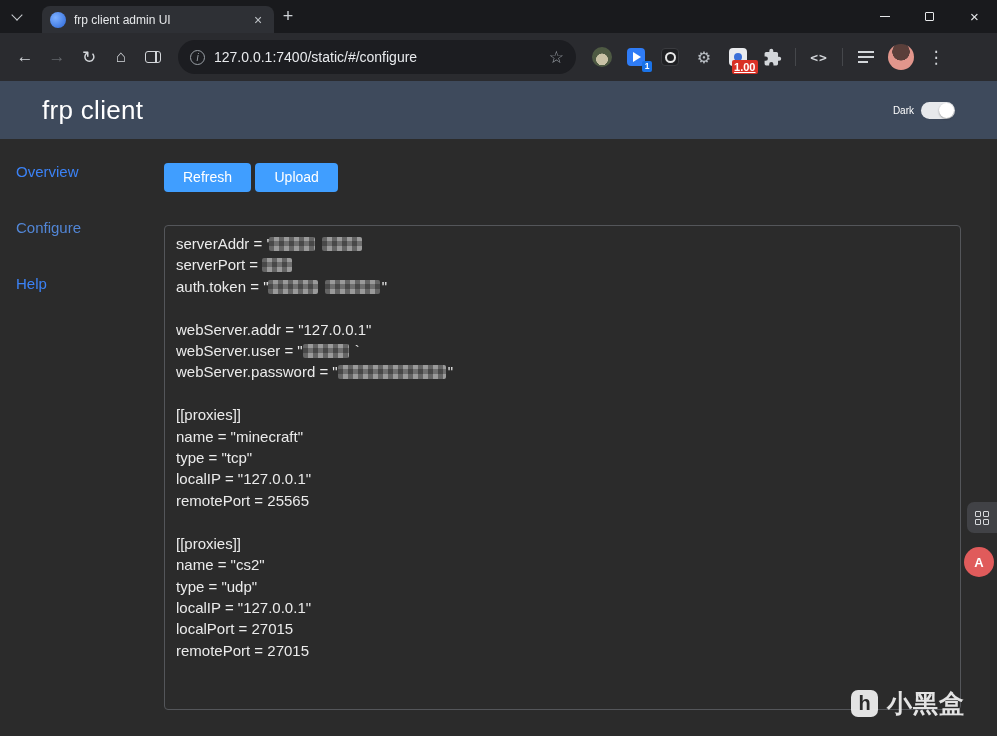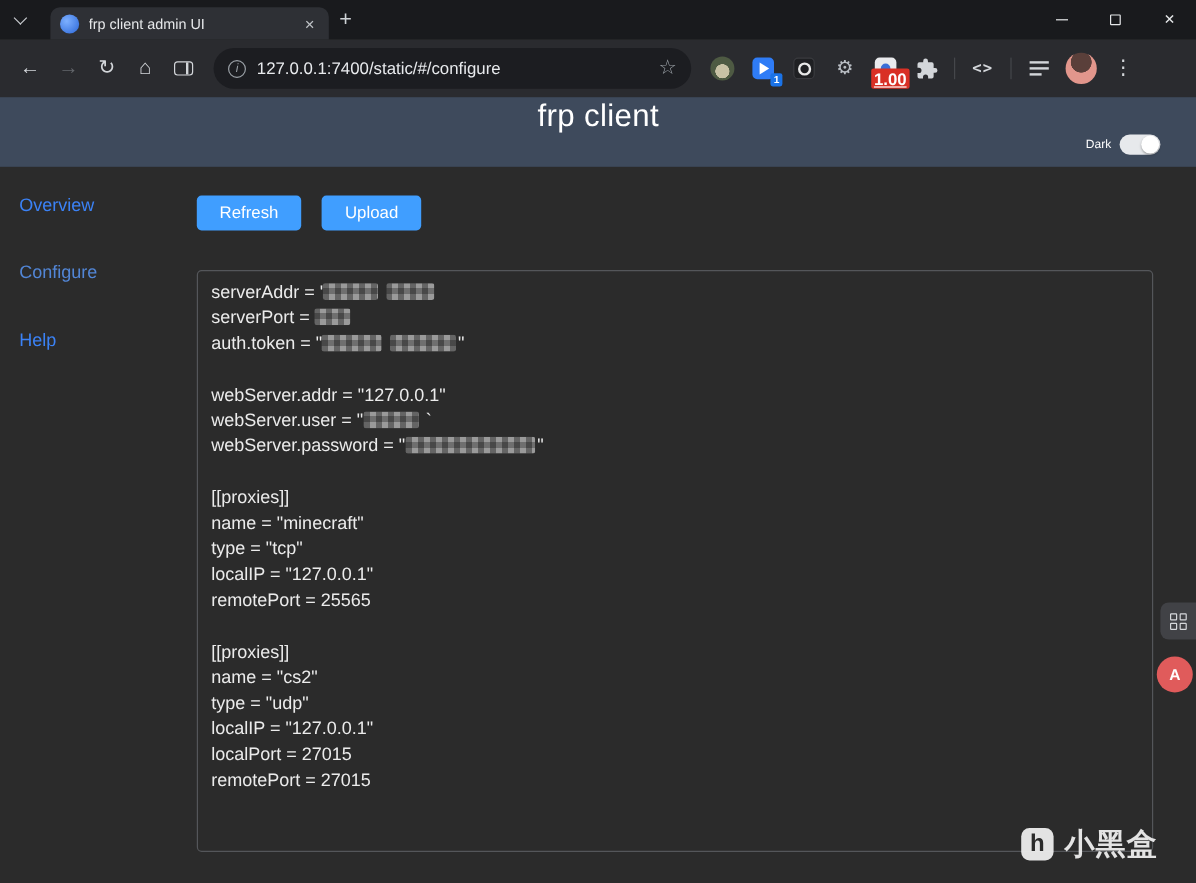--- a/index.html
+++ b/index.html
@@ -35,47 +35,47 @@
   .monkey { width:20px; height:20px; border-radius:50%; background:radial-gradient(circle at 50% 62%, #c9c2a6 0 36%, #4e5a43 38%); }
   .flagicon { width:18px; height:18px; border-radius:4px; background:#2f7cf6; position:relative; }
   .flagicon::after { content:''; position:absolute; left:6px; top:4px; border-left:8px solid #fff; border-top:5px solid transparent; border-bottom:5px solid transparent; }
   .darkicon { width:18px; height:18px; border-radius:4px; background:#1f2023; border:1px solid #3a3b3f; display:flex; align-items:center; justify-content:center; }
   .darkicon::after { content:''; width:7px; height:7px; border:2px solid #e8e8e8; border-radius:50%; }
   .gearicon { font-size:16px; color:#b9bec4; }
   .redicon { width:18px; height:18px; border-radius:4px; background:#e9eaed; position:relative; }
   .redicon::after { content:''; position:absolute; left:5px; top:5px; width:8px; height:8px; border-radius:50%; background:#3b6fd8; }
   .badge { position:absolute; font-size:8.5px; line-height:1; padding:1.5px 2.5px; border-radius:2px; color:#fff; font-weight:700; }
   .badge-blue { background:#1a73e8; right:-3px; bottom:-2px; }
-  .badge-red { background:#d93025; font-size:14px; right:-7px; bottom:-4px;text-decoration:underline; }
+  .badge-red { background:#d93025; font-size:11px; right:-7px; bottom:-4px;text-decoration:underline; }
   .codeicon { font-size:13px; font-weight:700; letter-spacing:1px; color:#d3d6da; font-family:"DejaVu Sans Mono",monospace; }
   .listicon { width:16px; height:12px;
     background:
       linear-gradient(#d3d6da,#d3d6da) 0 0/16px 2px no-repeat,
       linear-gradient(#d3d6da,#d3d6da) 0 5px/16px 2px no-repeat,
       linear-gradient(#d3d6da,#d3d6da) 0 10px/10px 2px no-repeat; }
   .avatar { width:26px; height:26px; border-radius:50%; margin:0 4px; cursor:pointer; flex:none;
             background:radial-gradient(circle at 50% 30%, #5a3f3a 0 38%, #e2968c 40%); }
   .dots { font-size:17px; color:#d3d6da; }
   .tdiv { width:1px; height:18px; background:#45474b; margin:0 5px; flex:none; }
 
   
-  .page-header { height:58px; background:var(--header-bg,#3e4a5c); display:flex; align-items:center; padding:0 30px;flex-direction:column; }
+  .page-header { height:58px; background:var(--header-bg,#3e4a5c); display:flex; align-items:center; padding:0 42px; }
   .page-title { font-size:26px; color:#fff; font-weight:500; letter-spacing:.3px; }
   .theme { margin-left:auto; display:flex; align-items:center; gap:7px; cursor:pointer; }
   .theme-label { color:#fff; font-size:10px; }
   .switch { width:34px; height:17px; border-radius:9px; background:#e7e9ec; position:relative; }
   .switch-knob { position:absolute; right:1px; top:1px; width:15px; height:15px; border-radius:50%; background:#fff; box-shadow:0 1px 2px rgba(0,0,0,.35); }
 
   
   .page-body { display:flex; }
   .sidebar { width:164px; padding-top:4px; flex:none; }
   .side-item { height:56px; display:flex; align-items:center; padding-left:16px; font-size:15px; color:#3b82f6; cursor:pointer; }
   .side-item.active { color:var(--link-active,#5286d6); }
   .main { flex:1; padding:24px 36px 0 0; }
-  .btn { display:inline-block; height:29px; line-height:29px; padding:0 19px; background:var(--primary,#409eff); color:#fff; font-size:14px; border:none; border-radius:4px; margin-right:13px; cursor:pointer; font-family:inherit; }
+  .btn { display:inline-block; height:29px; line-height:29px; padding:0 19px; background:var(--primary,#409eff); color:#fff; font-size:14px; border:none; border-radius:4px; margin-right:0; cursor:pointer; font-family:inherit; }
   .config-box { margin-top:33px; border:1px solid #54565a; border-radius:4px; padding:7px 11px; font-size:15px; line-height:21.4px; color:#ebebeb; min-height:485px; cursor:text; }
   .cfg-line { white-space:pre-wrap; }
   .redacted { display:inline-block; height:14px; margin:0 2px -2px 0; border-radius:2px;
     background-image:
       repeating-linear-gradient(90deg, rgba(0,0,0,.35) 0 5px, rgba(0,0,0,0) 5px 10px),
       repeating-linear-gradient(0deg, #9a9a9a 0 5px, #6f6f6f 5px 10px); }
 
   
   .float-grid { position:absolute; right:0; top:502px; width:30px; height:31px; background:#414246; border-radius:7px 0 0 7px; display:flex; align-items:center; justify-content:center; cursor:pointer; }
   .grid-ico { width:14px; height:14px; display:grid; grid-template-columns:1fr 1fr; gap:2px; }

